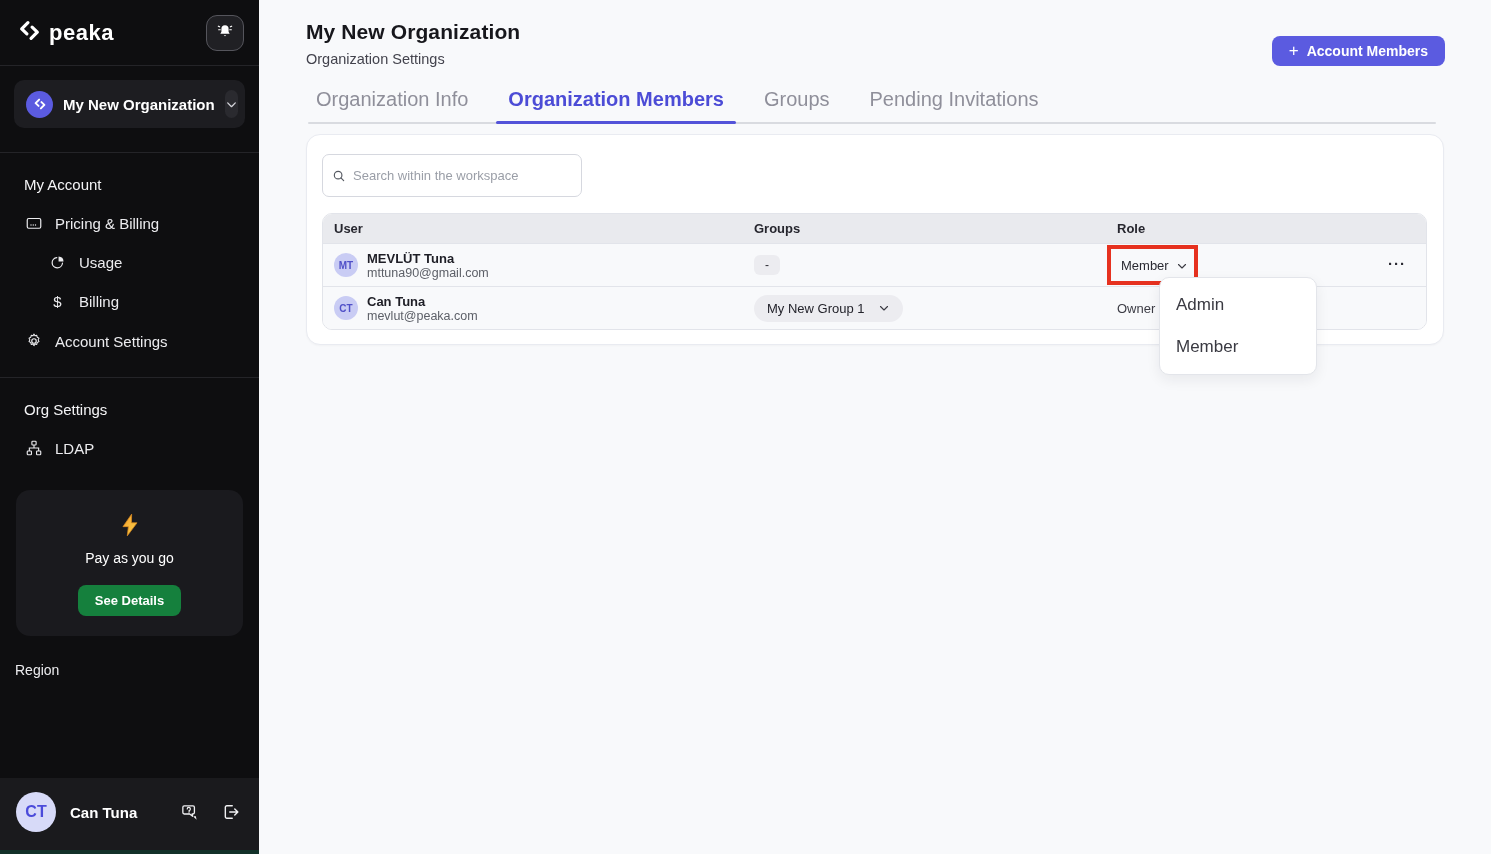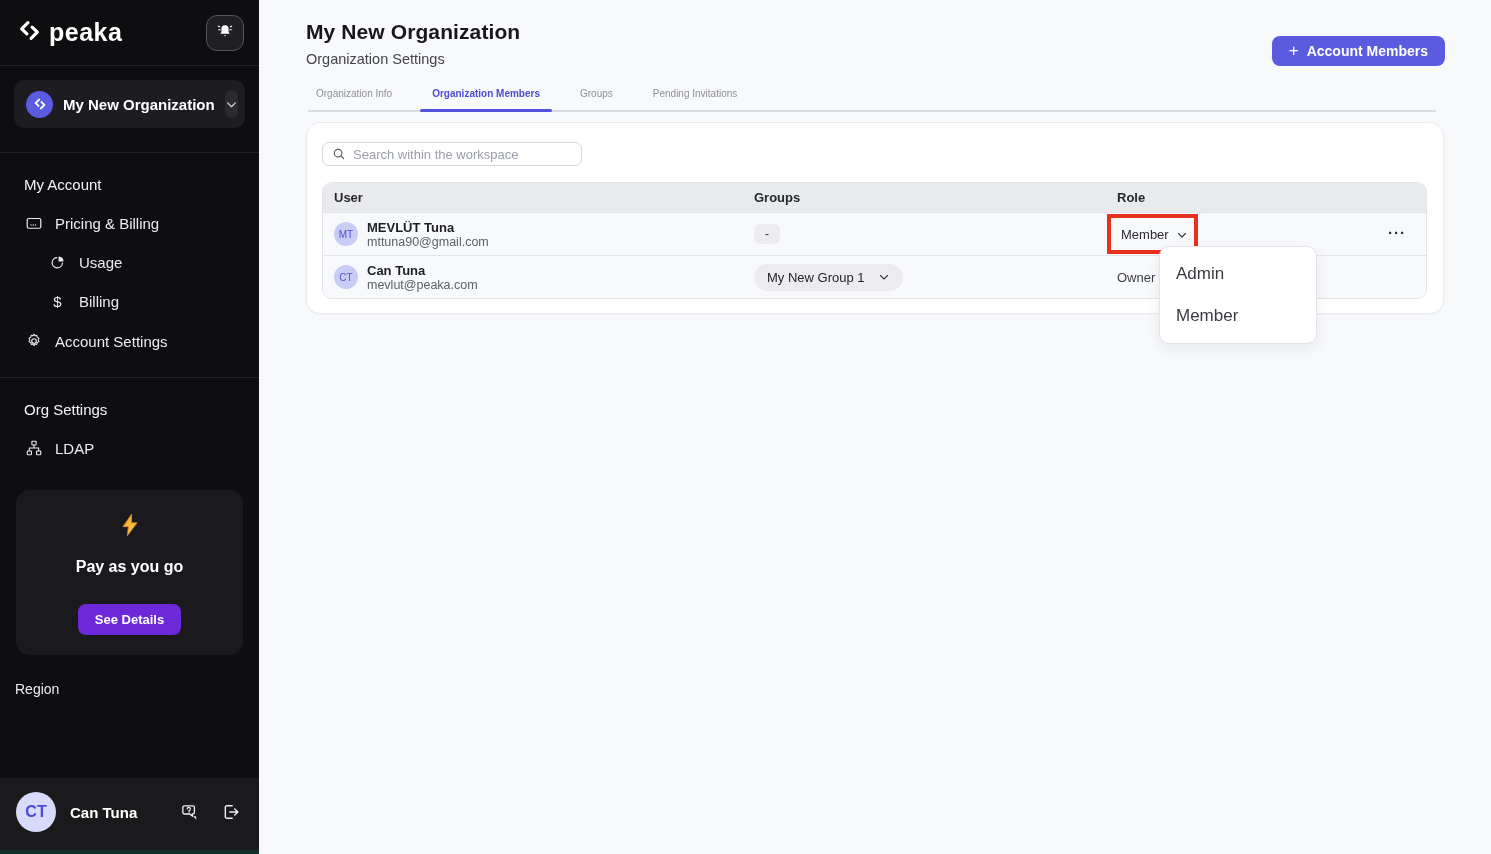--- a/index.html
+++ b/index.html
@@ -4,37 +4,37 @@
 <style>
   * { margin:0; padding:0; box-sizing:border-box; }
   html,body { width:1491px; height:854px; font-family:"Liberation Sans","DejaVu Sans",sans-serif; overflow:hidden; }
   body { display:flex; background:#f8f9fb; }
 
   
   .sidebar { width:259px; min-width:259px; background:#0e0e10; color:#ececef; display:flex; flex-direction:column; position:relative; }
   .sidebar::after { content:""; position:absolute; left:0; right:0; bottom:0; height:4px; background:#123129; }
   .side-top { height:66px; display:flex; align-items:center; justify-content:space-between; padding:0 15px 0 17px; border-bottom:1px solid #242428; }
   .logo { display:flex; align-items:center; gap:7px; }
-  .logo-text { font-size:25px; font-weight:bold; color:#fff; letter-spacing:0.5px; }
+  .logo-text { font-size:22px; font-weight:bold; color:#fff; letter-spacing:0.5px; }
   .bell-btn { width:38px; height:36px; background:#202024; border:1px solid #55555c; border-radius:11px; display:flex; align-items:center; justify-content:center; cursor:pointer; }
 
   .org-select { margin:14px; background:#1d1d21; border-radius:10px; padding:10px 10px 10px 12px; display:flex; align-items:center; gap:10px; cursor:pointer; }
   .org-avatar { width:27px; height:27px; border-radius:50%; background:#5b5be0; display:flex; align-items:center; justify-content:center; flex-shrink:0; }
   .org-name { font-size:15px; font-weight:bold; color:#fff; white-space:nowrap; }
   .org-chev { margin-left:auto; width:30px; height:28px; background:#2a2a2f; border-radius:8px; display:flex; align-items:center; justify-content:center; }
 
   .nav-item { display:flex; align-items:center; gap:12px; padding:11px 24px; font-size:15px; color:#ececef; cursor:pointer; }
   .nav-item.indent { padding-left:48px; }
   .nav-icon { width:19px; display:flex; justify-content:center; align-items:center; flex-shrink:0; }
   .divider { border-top:1px solid #242428; margin:10px 0; }
   .section-label { padding:13px 24px 10px; font-size:15px; color:#f4f4f6; }
 
   .promo-card { margin:22px 16px 0; background:#1a1a1e; border-radius:14px; padding:22px 16px 20px; text-align:center; }
-  .promo-title { font-size:16px; font-weight:bold; color:#fff; margin-top:16px; }
-  .promo-btn { margin-top:28px; display:inline-block; background:#6d28d9; color:#fff; font-size:13px; font-weight:bold; padding:8px 17px; border:none; border-radius:8px; cursor:pointer; font-family:inherit; }
+  .promo-title { font-size:14px; font-weight:normal; color:#fff; margin-top:8px; }
+  .promo-btn { margin-top:19px; display:inline-block; background:#15803d; color:#fff; font-size:13px; font-weight:bold; padding:8px 17px; border:none; border-radius:8px; cursor:pointer; font-family:inherit; }
 
   .region-wrap { margin:26px 15px 0; }
   .region-label { font-size:14px; color:#ececef; margin-bottom:8px; }
   .region-select { background:#29292e; border-radius:8px; height:35px; display:flex; align-items:center; padding:0 13px; cursor:pointer; }
   .region-value { font-size:14px; color:#f2f2f4; }
   .region-select svg { margin-left:auto; }
 
   .side-bottom { margin-top:auto; background:#1a1a1d; padding:14px 18px 22px 16px; display:flex; align-items:center; gap:14px; }
   .user-avatar { width:40px; height:40px; border-radius:50%; background:#d7daf8; color:#4b4bda; font-weight:bold; font-size:16px; display:flex; align-items:center; justify-content:center; }
   .user-name { font-size:15px; font-weight:bold; color:#fff; }
@@ -43,40 +43,40 @@
 
   
   .main { flex:1; position:relative; padding:20px 47px 0; background:#f8f9fb; }
   .page-title { font-size:21px; font-weight:bold; color:#17171c; letter-spacing:0.1px; }
   .page-subtitle { font-size:14.5px; color:#43434d; margin-top:7px; }
   .invite-btn { position:absolute; top:36px; right:46px; background:#5b5be0; color:#fff; border:none; border-radius:8px; font-size:14px; font-weight:bold; font-family:inherit; padding:0 17px; height:30px; display:flex; align-items:center; gap:8px; cursor:pointer; }
   .invite-btn .plus { font-size:17px; font-weight:normal; }
 
   .tabs { display:flex; gap:40px; margin-top:21px; padding-left:10px; position:relative; }
   .tabs::after { content:""; position:absolute; left:2px; right:8px; bottom:0; height:2px; background:#d9dbe0; border-radius:2px; }
-  .tab { font-size:10px; color:#8f8f9a; padding-bottom:13px; cursor:pointer; position:relative; white-space:nowrap; }
+  .tab { font-size:20px; color:#8f8f9a; padding-bottom:13px; cursor:pointer; position:relative; white-space:nowrap; }
   .tab.active { color:#4c4cd6; font-weight:bold; }
   .tab.active::after { content:""; position:absolute; left:-12px; right:-12px; bottom:0; height:3px; background:#5353d9; border-radius:2px; z-index:1; }
 
   .card { margin-top:10px; background:#fff; border:1px solid #e9ebf1; border-radius:14px; padding:19px 16px 14px 15px; box-shadow:0 1px 2px rgba(20,20,40,.03); }
 
-  .search-box { width:260px; height:24px; border:1px solid #d6d8df; border-radius:7px; display:flex; align-items:center; padding:0 9px; gap:7px; background:#fff; }
+  .search-box { width:260px; height:43px; border:1px solid #d6d8df; border-radius:7px; display:flex; align-items:center; padding:0 9px; gap:7px; background:#fff; }
   .search-box input { border:none; outline:none; flex:1; font-size:13px; font-family:inherit; color:#33333c; background:transparent; }
   .search-box input::placeholder { color:#9a9ea7; }
 
   .table { margin-top:16px; border:1px solid #e2e4ea; border-radius:10px; }
   .trow { display:grid; grid-template-columns:420px 363px 1fr; align-items:center; }
   .thead { background:#e9eaee; height:29px; border-radius:9px 9px 0 0; }
   .th { font-size:13px; font-weight:bold; color:#26262e; padding-left:11px; }
   .tr { background:#f8f9fb; height:43px; border-top:1px solid #e2e4ea; }
   .tr:last-child { border-radius:0 0 9px 9px; }
   .td { padding-left:11px; position:relative; height:100%; display:flex; align-items:center; }
 
   .cell-user { gap:9px; }
-  .row-avatar { width:24px; height:24px; border-radius:50%; background:#c9ccf4; color:#5050c8; font-size:10px; font-weight:normal; display:flex; align-items:center; justify-content:center; flex-shrink:0; }
+  .row-avatar { width:24px; height:24px; border-radius:50%; background:#c9ccf4; color:#5050c8; font-size:10px; font-weight:bold; display:flex; align-items:center; justify-content:center; flex-shrink:0; }
   .uname { font-size:13px; font-weight:bold; color:#1e1e26; line-height:15px; }
   .uemail { font-size:12.5px; color:#5d6068; line-height:14px; }
 
   .badge-dash { background:#ececf0; border-radius:6px; padding:3px 11px; font-size:12px; color:#2c2c34; cursor:pointer; }
   .badge-group { background:#ececf0; border-radius:999px; padding:6px 13px; font-size:13px; color:#23232b; display:inline-flex; align-items:center; gap:13px; cursor:pointer; }
 
   .role-trigger { display:inline-flex; align-items:center; gap:7px; font-size:13px; color:#2a2a32; cursor:pointer; }
   .annotated { border:4px solid #e6311f; padding:7px 6px 7px 10px; margin-left:-10px; }
   .role-static { font-size:13px; color:#3c3c45; }
   .row-menu { position:absolute; right:20px; top:50%; transform:translate(0,-60%); font-size:15px; font-weight:bold; color:#2a2a32; letter-spacing:1px; cursor:pointer; }

